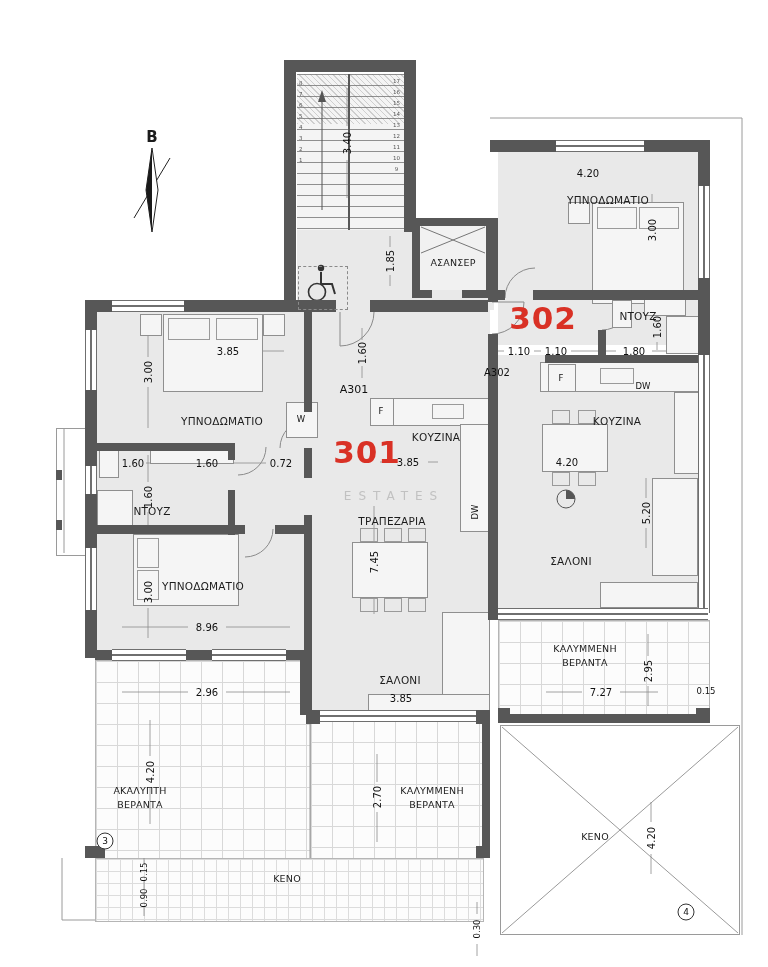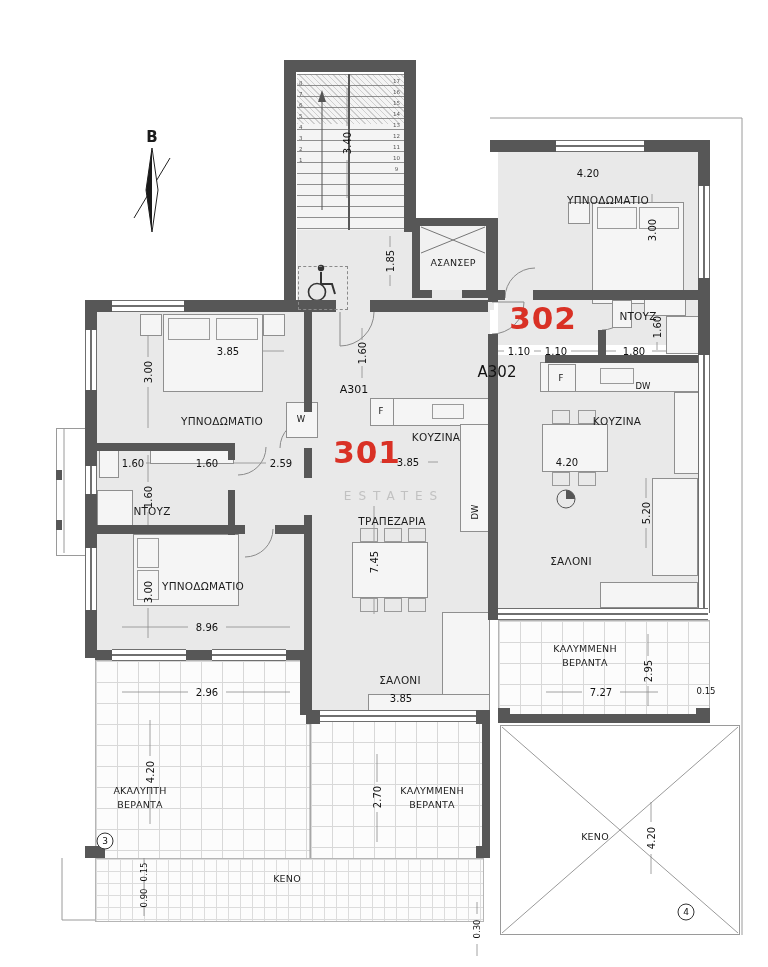--- a/index.html
+++ b/index.html
@@ -300,21 +300,21 @@
 
   <div class="lbl s9" style="left:453px;top:262px">ΑΣΑΝΣΕΡ</div>
   <div class="dim rot" style="left:347px;top:143px">3.40</div>
   <div class="dim rot" style="left:390px;top:261px">1.85</div>
   <div class="dim rot" style="left:362px;top:353px">1.60</div>
 
   <div class="wm2" style="left:394px;top:496px">ESTATES</div>
 
   <div class="apt" style="left:543px;top:318px">302</div>
   <div class="apt" style="left:367px;top:452px">301</div>
-  <div class="dim" style="left:497px;top:372px;font-size:15px">A302</div>
+  <div class="dim" style="left:497px;top:372px;font-size:10px">A302</div>
   <div class="dim" style="left:354px;top:389px;font-size:11px">A301</div>
 
   <div class="lbl" style="left:608px;top:200px">ΥΠΝΟΔΩΜΑΤΙΟ</div>
   <div class="dim" style="left:588px;top:173px">4.20</div>
   <div class="dim rot" style="left:652px;top:230px">3.00</div>
   <div class="lbl" style="left:638px;top:316px">ΝΤΟΥΖ</div>
   <div class="dim rot" style="left:657px;top:327px">1.60</div>
   <div class="dim" style="left:519px;top:351px">1.10</div>
   <div class="dim" style="left:556px;top:351px">1.10</div>
   <div class="dim" style="left:634px;top:351px">1.80</div>
@@ -329,21 +329,21 @@
   <div class="dim" style="left:601px;top:692px">7.27</div>
   <div class="dim rot" style="left:648px;top:671px">2.95</div>
   <div class="dim small" style="left:706px;top:691px">0.15</div>
 
   <div class="lbl" style="left:222px;top:421px">ΥΠΝΟΔΩΜΑΤΙΟ</div>
   <div class="dim" style="left:228px;top:351px">3.85</div>
   <div class="dim rot" style="left:148px;top:372px">3.00</div>
   <div class="lbl" style="left:152px;top:511px">ΝΤΟΥΖ</div>
   <div class="dim" style="left:133px;top:463px">1.60</div>
   <div class="dim" style="left:207px;top:463px">1.60</div>
-  <div class="dim" style="left:281px;top:463px">2.59</div>
+  <div class="dim" style="left:281px;top:463px">0.72</div>
   <div class="dim rot" style="left:148px;top:497px">1.60</div>
   <div class="lbl" style="left:203px;top:586px">ΥΠΝΟΔΩΜΑΤΙΟ</div>
   <div class="dim" style="left:207px;top:627px">8.96</div>
   <div class="dim rot" style="left:148px;top:592px">3.00</div>
   <div class="lbl" style="left:436px;top:437px">ΚΟΥΖΙΝΑ</div>
   <div class="dim" style="left:408px;top:462px">3.85</div>
   <div class="lbl" style="left:392px;top:521px">ΤΡΑΠΕΖΑΡΙΑ</div>
   <div class="dim rot" style="left:374px;top:562px">7.45</div>
   <div class="lbl" style="left:400px;top:680px">ΣΑΛΟΝΙ</div>
   <div class="dim" style="left:401px;top:698px">3.85</div>

